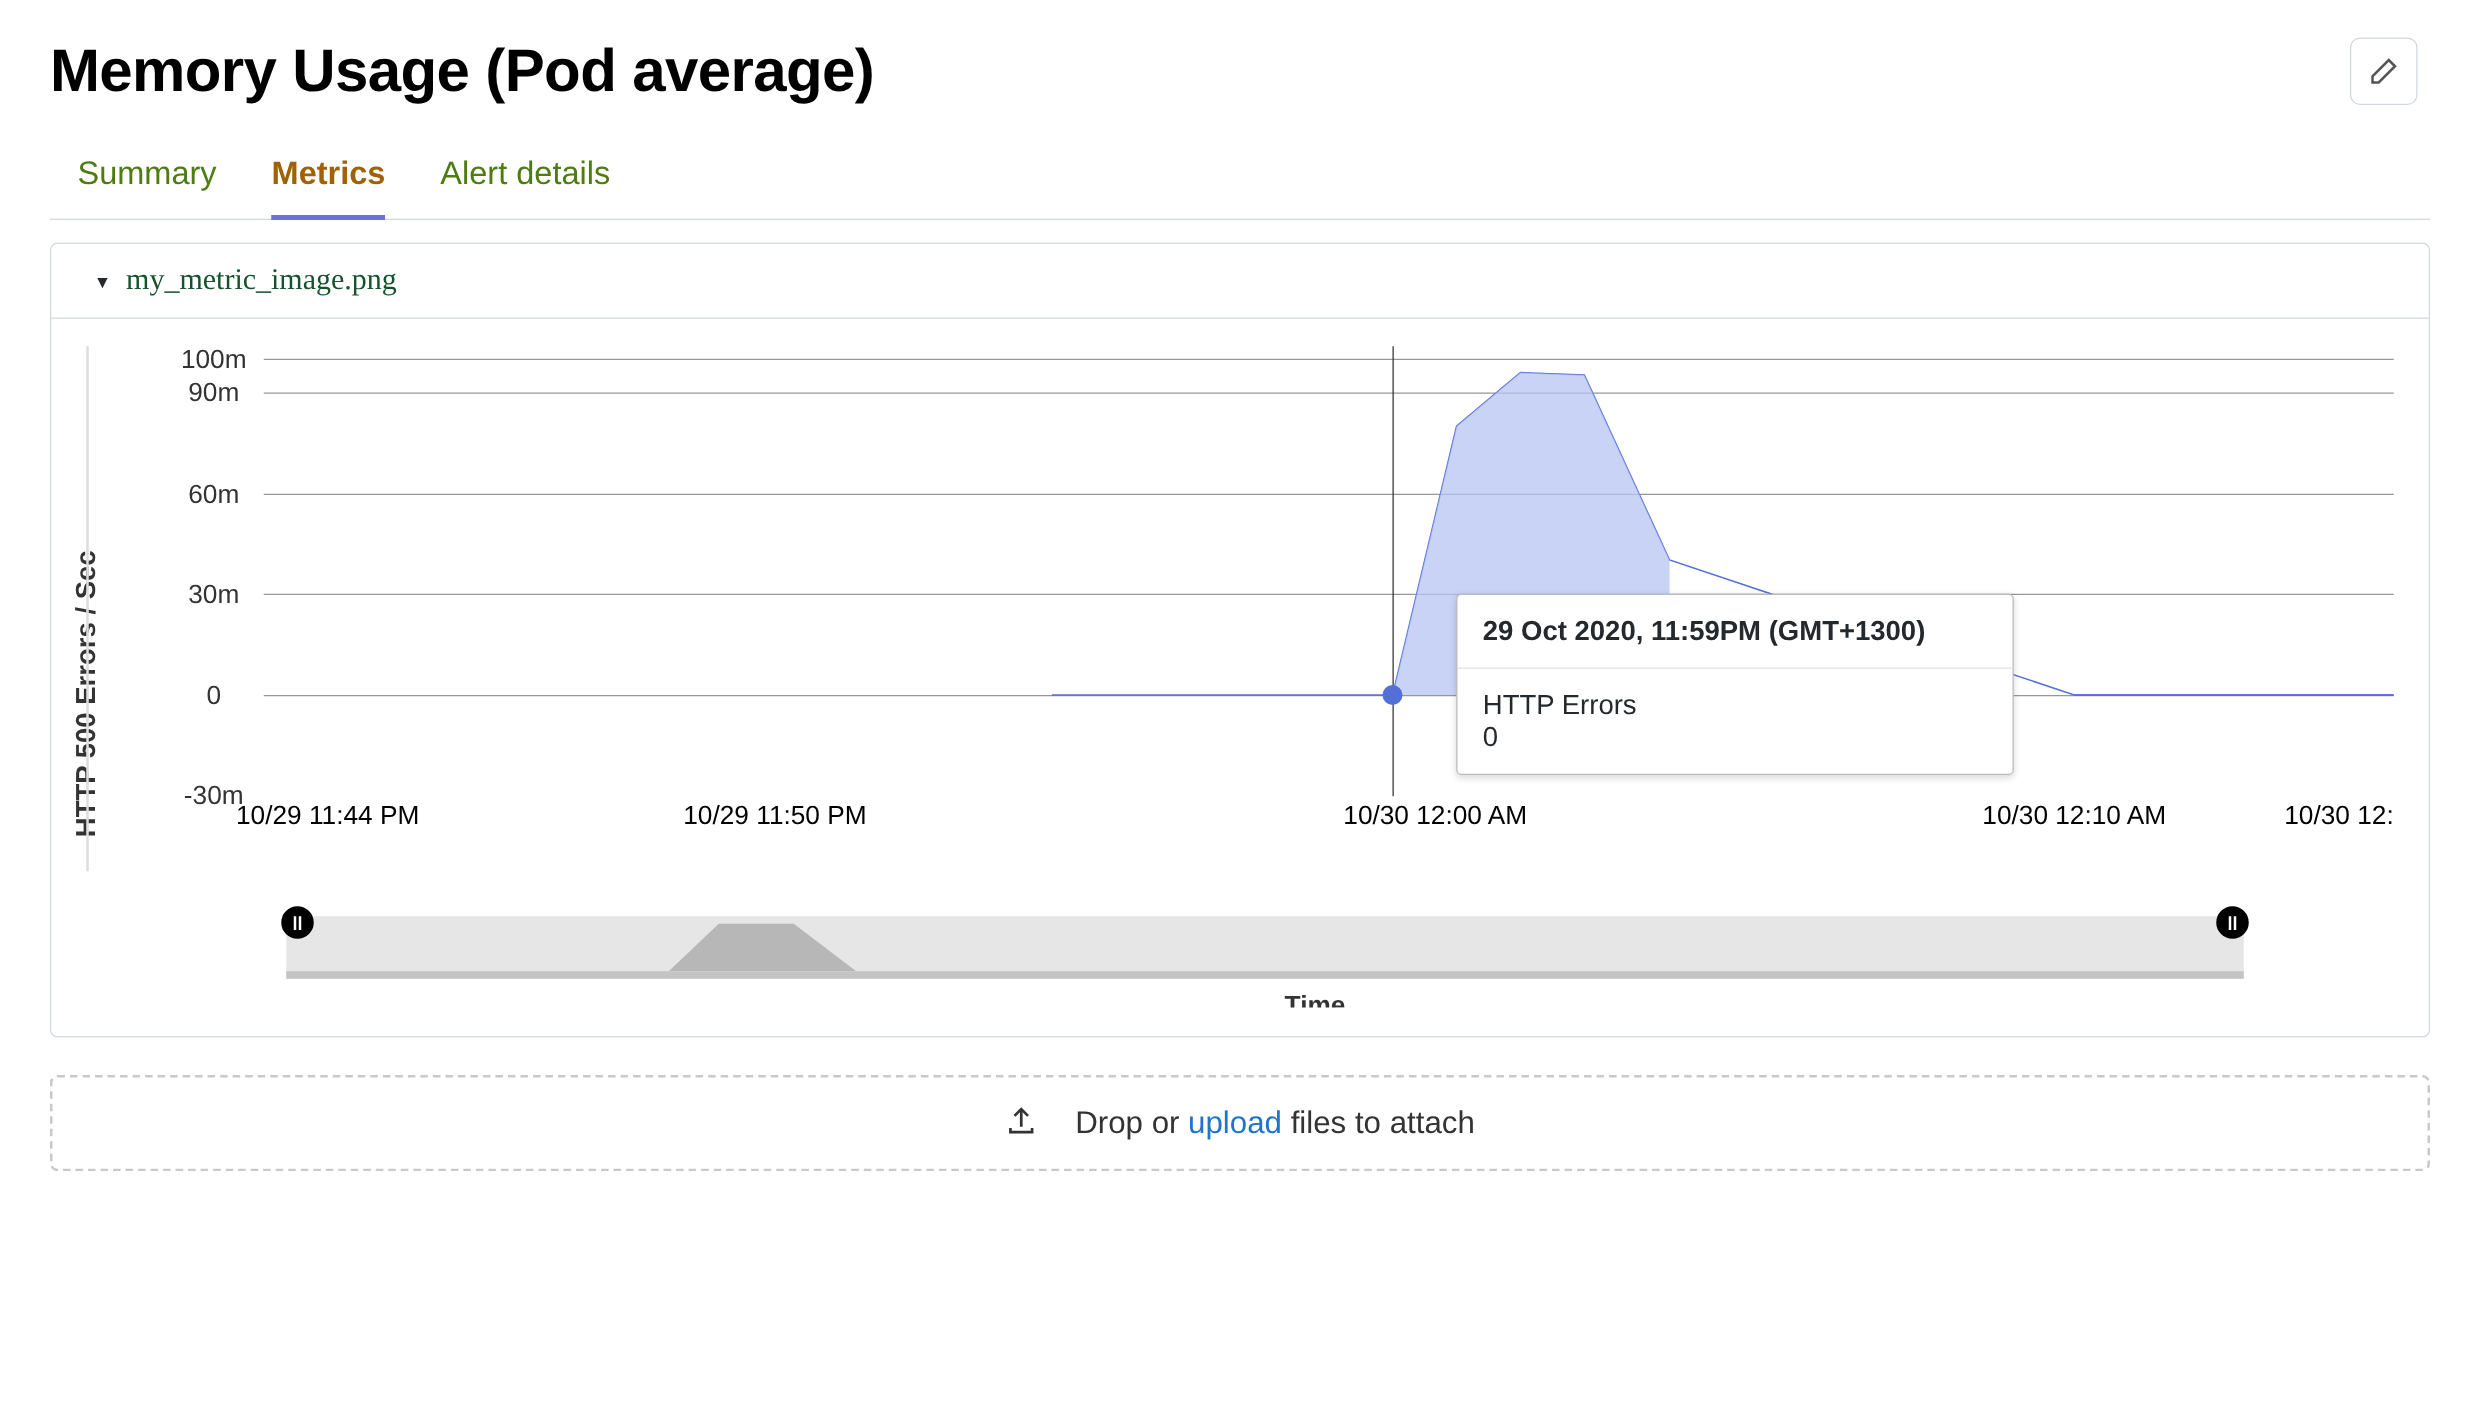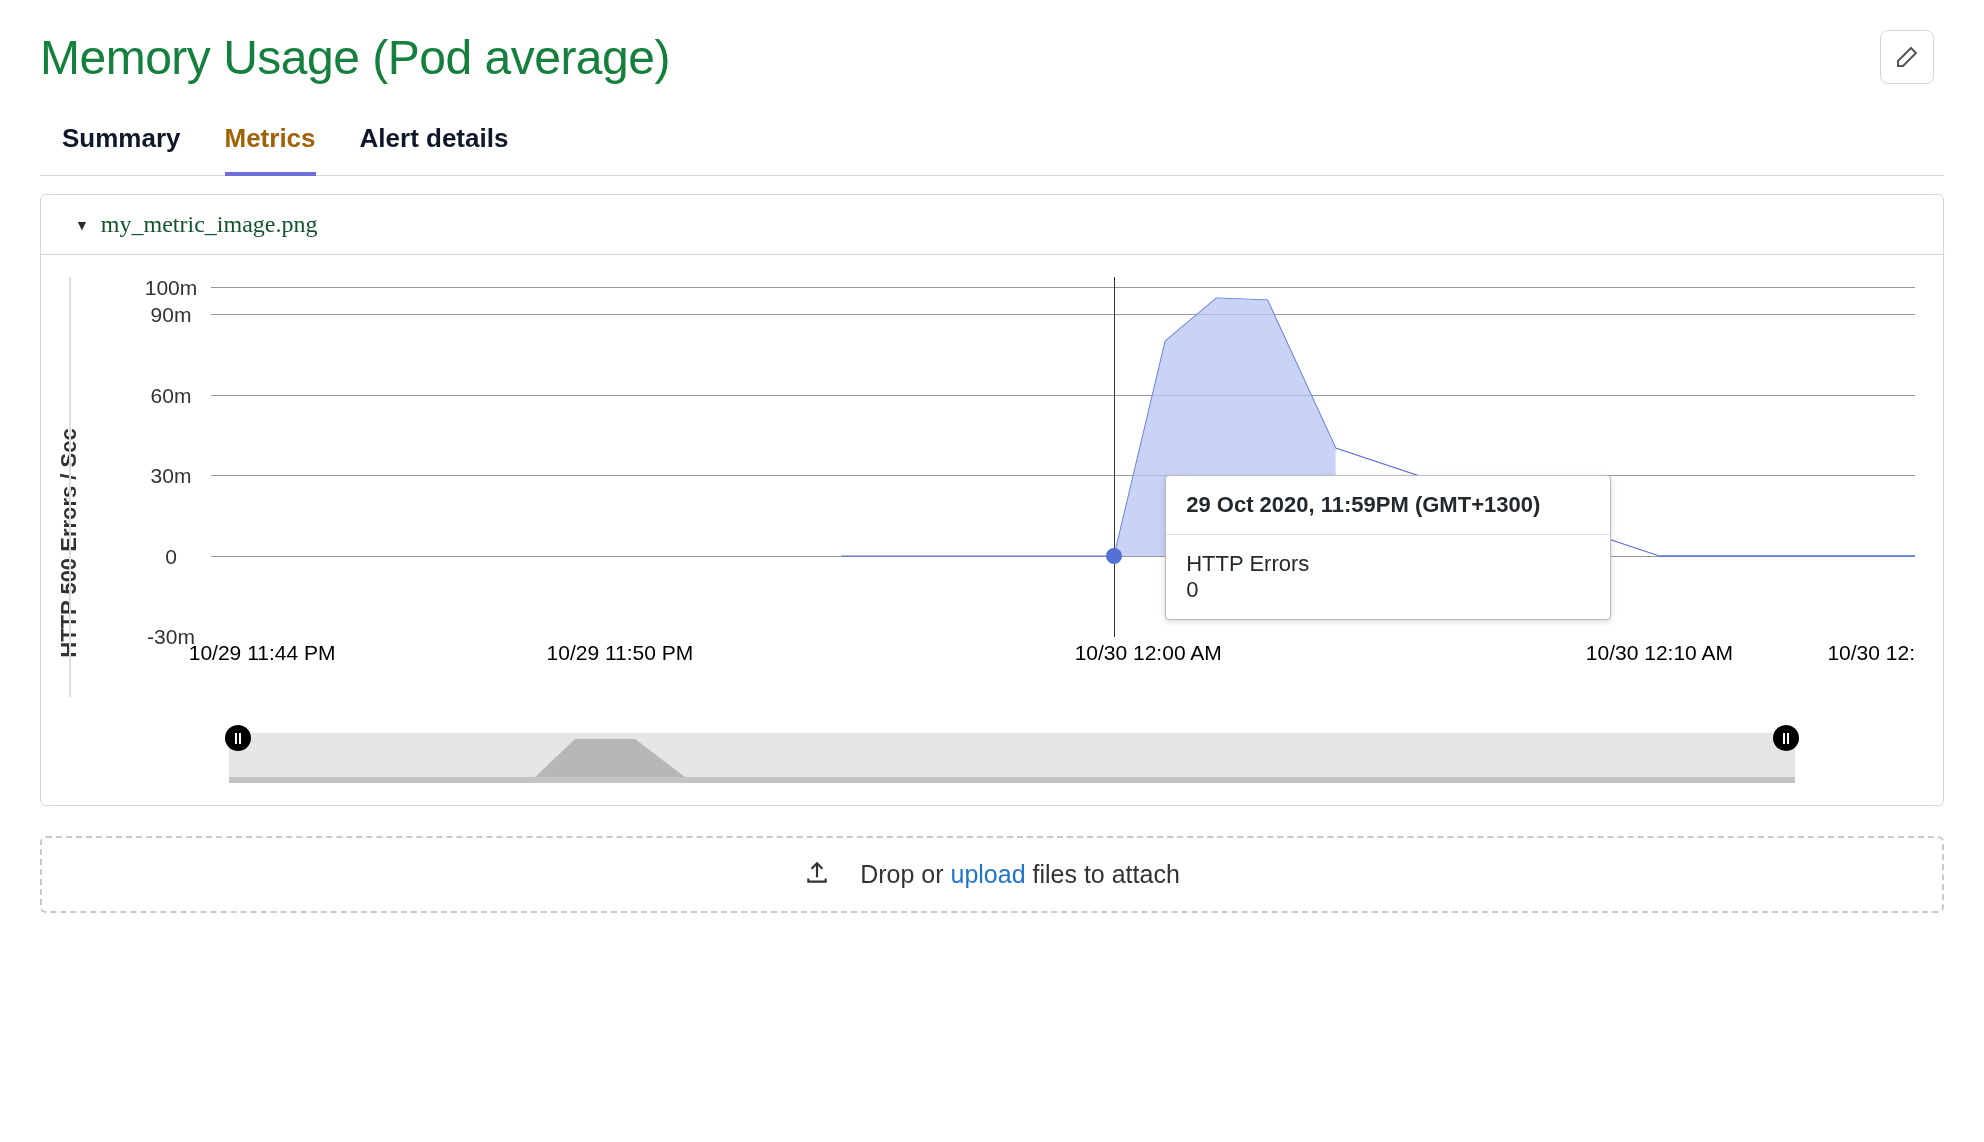--- a/index.html
+++ b/index.html
@@ -9,22 +9,22 @@
     color: #24292e;
     padding: 30px 40px 30px 40px;
   }
   .header-row {
     display: flex;
     justify-content: space-between;
     align-items: flex-start;
   }
   .page-title {
     font-size: 48px;
-    font-weight: 400;
-    color: #15803d;
+    font-weight: 700;
+    color: #000000;
     letter-spacing: -0.5px;
   }
   .edit-button {
     width: 54px;
     height: 54px;
     border: 1px solid #d0d7de;
     border-radius: 8px;
     background: #fff;
     display: flex;
     align-items: center;
@@ -36,25 +36,25 @@
   .tabs {
     display: flex;
     gap: 44px;
     border-bottom: 1px solid #d0d7de;
     margin-top: 38px;
     padding-left: 22px;
   }
   .tab {
     padding: 0 0 18px 0;
     font-size: 26px;
-    color: #0f172a;
+    color: #4d7c0f;
     cursor: pointer;
     border-bottom: 4px solid transparent;
     margin-bottom: -1px;
-    font-weight: 700;
+    font-weight: 400;
   }
   .tab.active {
     color: #a16207;
     font-weight: 600;
     border-bottom-color: #6e6edc;
   }
   .panel {
     border: 1px solid #d0d7de;
     border-radius: 6px;
     margin-top: 18px;
@@ -290,20 +290,21 @@
       </svg>
       <div class="slider-handle" style="left:-4px">
           <span></span>
           <span></span>
         </div>
       <div class="slider-handle" style="right:-4px">
           <span></span>
           <span></span>
         </div>
     </div>
+    <div class="time-label-trunc">Time</div>
   </div>
 </div>
 
 <div class="dropzone">
   <svg viewBox="0 0 24 24" fill="none" stroke="#333" stroke-width="2">
     <path d="M4 17v3h16v-3"></path>
       <path d="M12 3v13"></path>
       <path d="M7 8l5-5 5 5"></path>
   </svg>
   <span>

